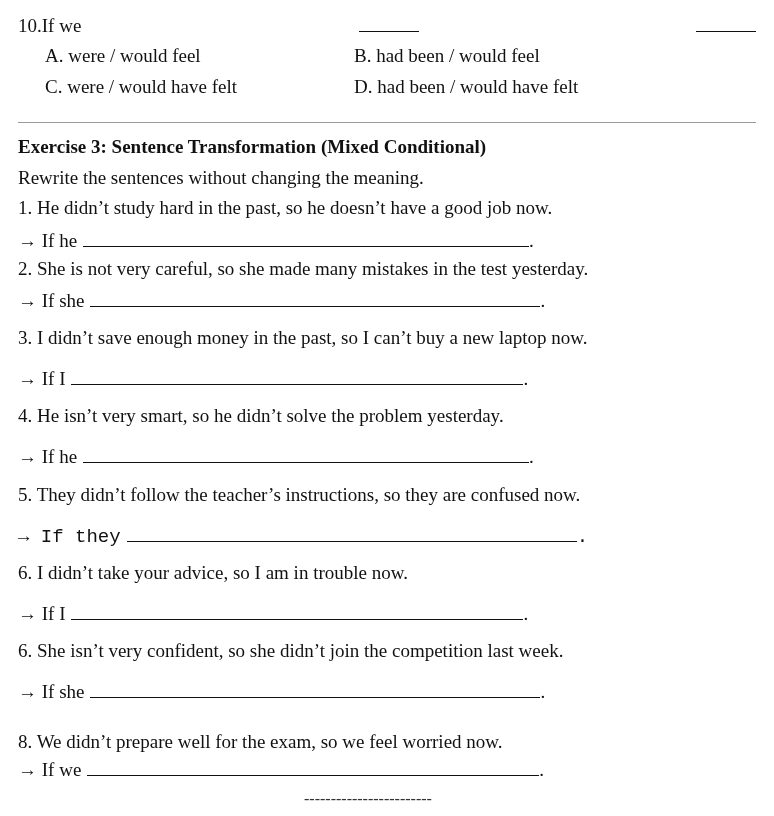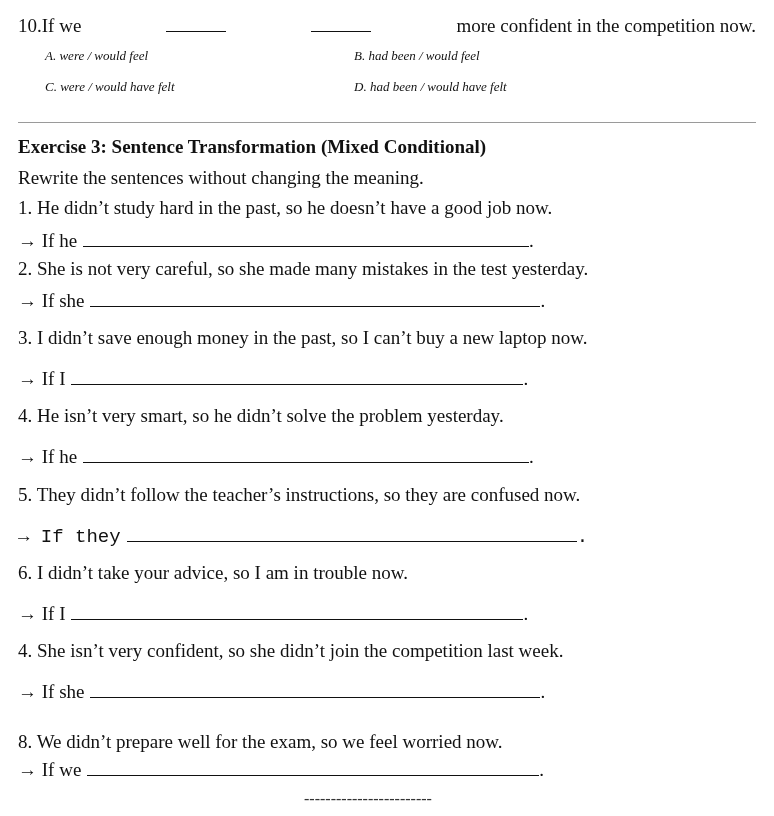--- a/index.html
+++ b/index.html
@@ -4,34 +4,33 @@
 <style>
   html, body { margin: 0; padding: 0; background: #ffffff; }
   body {
     width: 774px; height: 816px; overflow: hidden; position: relative;
     font-family: "Liberation Serif", "DejaVu Serif", serif;
     font-size: 19px; color: #111111;
   }
   .abs { position: absolute; white-space: nowrap; line-height: 22px; }
   .q10 { left: 18px; top: 15px; width: 738px; display: flex; justify-content: space-between; }
   .q10 .blank { display: inline-block; width: 60px; border-bottom: 1px solid #111; height: 16px; vertical-align: baseline; }
-  .opt { font-size: 13px; font-style: italic; }
+  .opt { font-size: 19px; }
   .rule { position: absolute; left: 18px; top: 122px; width: 738px; height: 0; border-top: 1px solid #9a9a9a; }
   .heading { font-weight: bold; }
   .line-blank { display: inline-block; border-bottom: 1px solid #111; height: 18px; vertical-align: baseline; margin-left: 6px; }
   .footer-dashes { letter-spacing: 0px; font-size: 16px; color: #333; }
 </style>
 </head>
 <body>
 
 <div class="abs q10">
   <span><span>10.</span><span>If we</span></span>
   <span class="blank"></span>
   <span class="blank"></span>
-  <span>more confident in the competition now.</span>
 </div>
 <div class="abs opt" style="left:45px; top:45px;">A. were / would feel</div>
 <div class="abs opt" style="left:354px; top:45px;text-align:right;">B. had been / would feel</div>
 <div class="abs opt" style="left:45px; top:76px;">C. were / would have felt</div>
 <div class="abs opt" style="left:354px; top:76px;">D. had been / would have felt</div>
 
 <div class="rule"></div>
 
 <div class="abs heading" style="left:18px; top:136px;">Exercise 3: Sentence Transformation (Mixed Conditional)</div>
 <div class="abs" style="left:18px; top:167px;">Rewrite the sentences without changing the meaning.</div>
@@ -59,21 +58,21 @@
 <div class="abs" style="left:18px; top:484px;">5.  They didn’t follow the teacher’s instructions, so they are confused now.</div>
 <div class="abs" style="left:18px; top:523px;font-family:Liberation Mono, monospace;">
   <span>→ If they</span><span class="line-blank" style="width:450px;"></span><span>.</span>
 </div>
 
 <div class="abs" style="left:18px; top:562px;">6.  I didn’t take your advice, so I am in trouble now.</div>
 <div class="abs" style="left:18px; top:601px;">
   <span>→ If I</span><span class="line-blank" style="width:452px;"></span><span>.</span>
 </div>
 
-<div class="abs" style="left:18px; top:640px;">4.  She isn’t very confident, so she didn’t join the competition last week.</div>
+<div class="abs" style="left:18px; top:640px;">6.  She isn’t very confident, so she didn’t join the competition last week.</div>
 <div class="abs" style="left:18px; top:679px;">
   <span>→ If she</span><span class="line-blank" style="width:450px;"></span><span>.</span>
 </div>
 
 <div class="abs" style="left:18px; top:718px;margin-top:13px;">8.  We didn’t prepare well for the exam, so we feel worried now.</div>
 <div class="abs" style="left:18px; top:757px;">
   <span>→ If we</span><span class="line-blank" style="width:452px;"></span><span>.</span>
 </div>
 
 <div class="abs footer-dashes" style="left:304px; top:788px;">------------------------</div>

